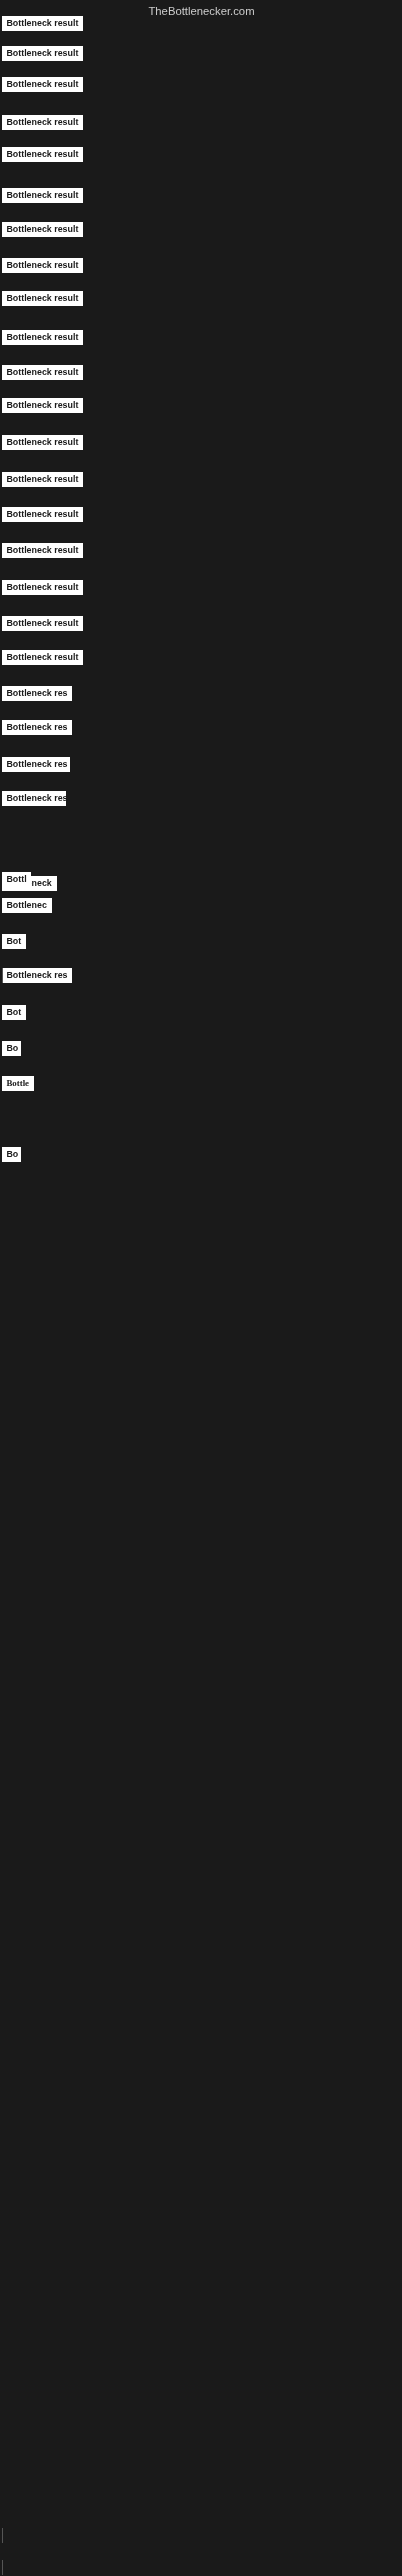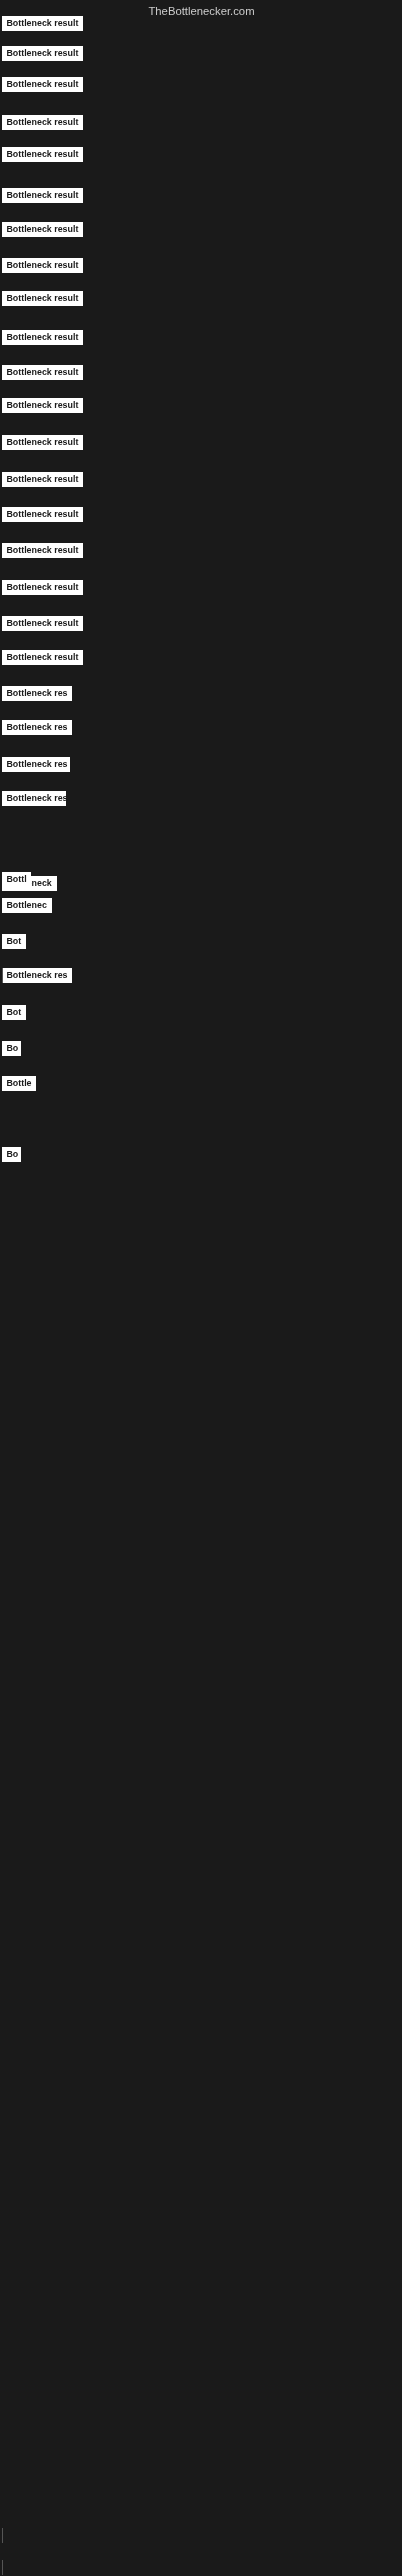--- a/index.html
+++ b/index.html
@@ -79,21 +79,21 @@
     <div class="badge-row" style="top: 720px;"><span class="badge" style="max-width: 72px;">Bottleneck res</span></div>
     <div class="badge-row" style="top: 757px;"><span class="badge" style="max-width: 68px;">Bottleneck res</span></div>
     <div class="badge-row" style="top: 791px;"><span class="badge" style="max-width: 64px;">Bottleneck res</span></div>
     <div class="badge-row" style="top: 876px;"><span class="badge" style="max-width: 55px;">Bottleneck</span></div>
     <div class="badge-row" style="top: 861px;"><span class="badge" style="max-width: 34px; margin-top: 11px;">Bottl</span></div>
     <div class="badge-row" style="top: 898px;"><span class="badge" style="max-width: 50px;">Bottlenec</span></div>
     <div class="badge-row" style="top: 934px;"><span class="badge" style="max-width: 24px;">Bot</span></div>
     <div class="badge-row" style="top: 968px;"><span class="badge" style="max-width: 102px;">Bottleneck res</span></div>
     <div class="badge-row" style="top: 1005px;"><span class="badge" style="max-width: 24px;">Bot</span></div>
     <div class="badge-row" style="top: 1041px;"><span class="badge" style="max-width: 19.3px;">Bo</span></div>
-    <div class="badge-row" style="top: 1076px;"><span class="badge" style="max-width: 37px;">Bottle</span></div>
+    <div class="badge-row" style="top: 1076px; font-family: Liberation Serif, serif;"><span class="badge" style="max-width: 37px;">Bottle</span></div>
     <div class="badge-row" style="top: 1147px;"><span class="badge" style="max-width: 19.3px;">Bo</span></div>
   </div>
 <div id="lines-container">
     <div class="vertical-line" style="top: 968px;"></div>
     <div class="vertical-line" style="top: 2528px;"></div>
     <div class="vertical-line" style="top: 2560px;"></div>
   </div>
 
 
 </body></html>

